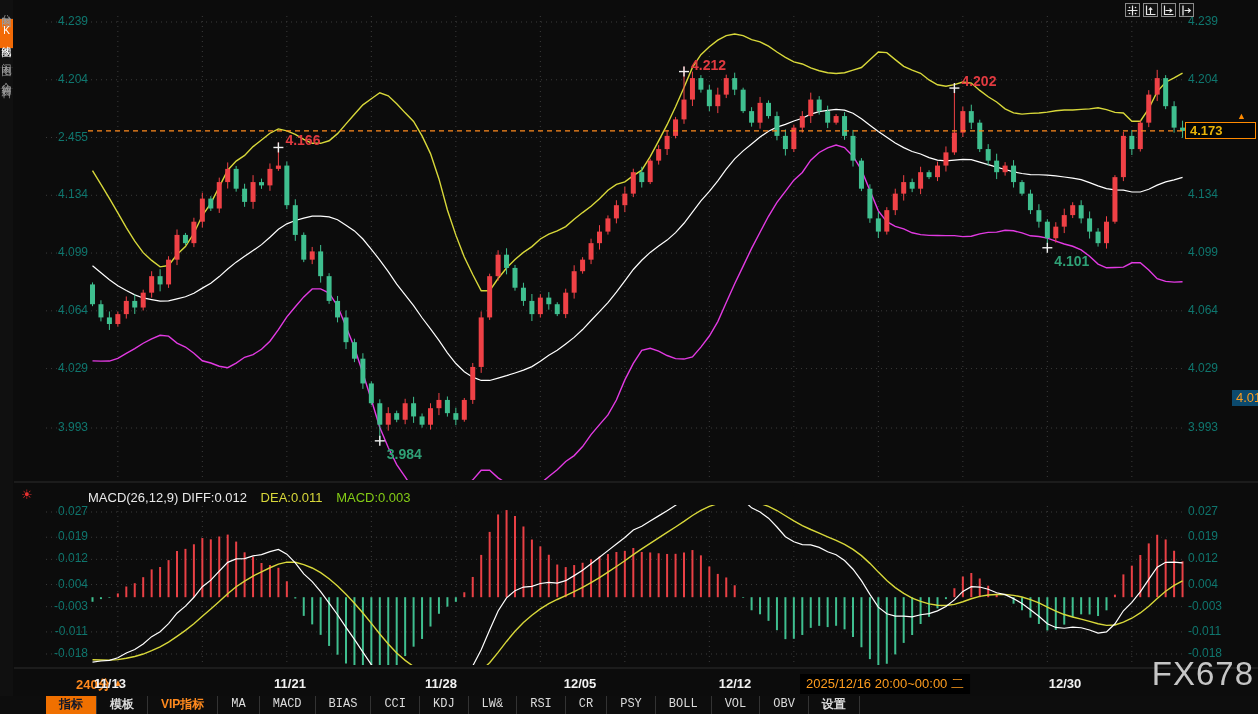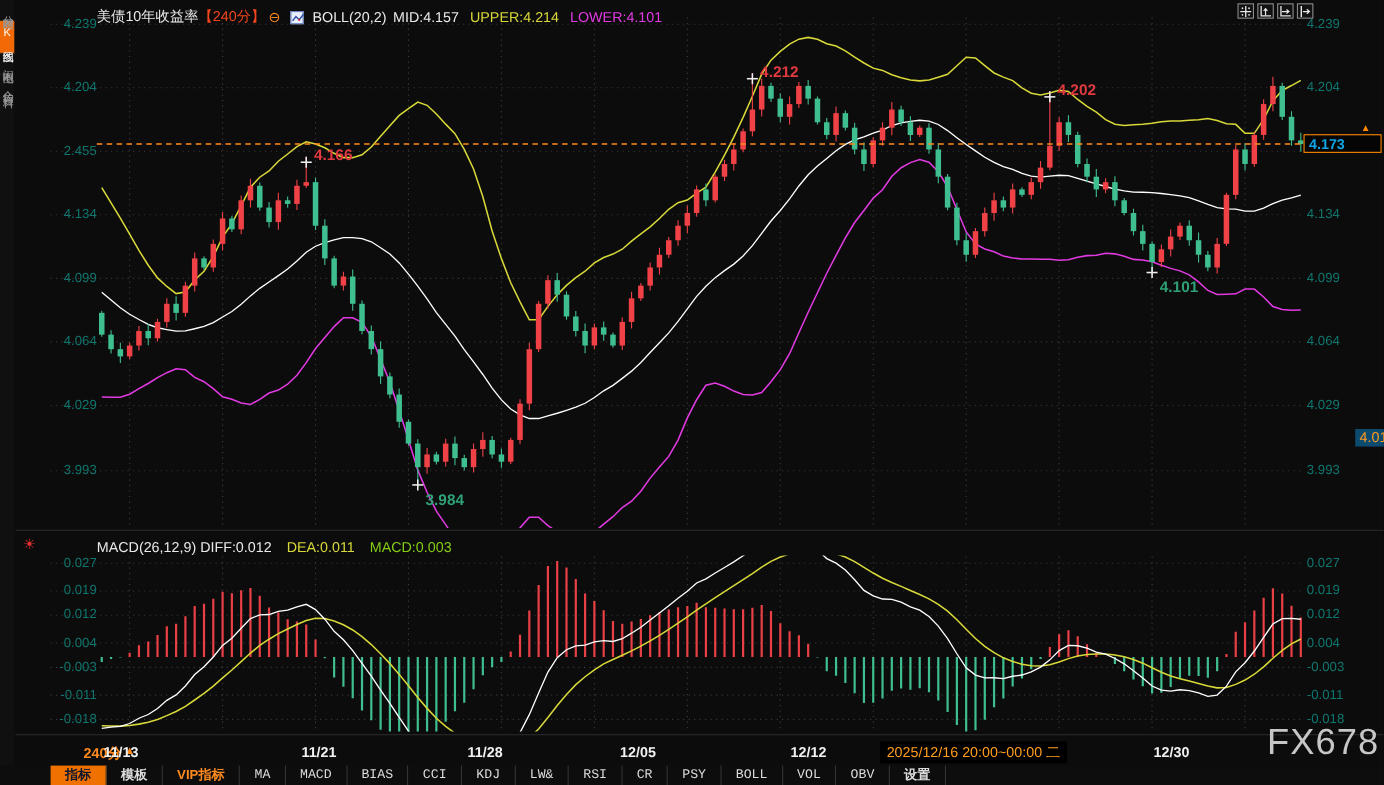--- a/index.html
+++ b/index.html
@@ -35,21 +35,21 @@
   .win-btn { width:15px; height:14px; border:1px solid #8a8a8a; background:#111;
              display:flex; align-items:center; justify-content:center; cursor:pointer; }
 
   
   .ax-label { position:absolute; font-size:12px; color:#0f766e; z-index:4; white-space:nowrap; }
   .ax-left  { width:42px; text-align:right; left:46px; }
   .ax-right { left:1188px; text-align:left; }
 
   
   #price-tag { position:absolute; left:1185px; width:71px; height:17px; border:1px solid #ff8a00;
-               background:#050505; color:#0ea5e9; font-size:13px; font-weight:bold;
+               background:#050505; color:#eab308; font-size:13px; font-weight:bold;
                line-height:15px; padding-left:4px; z-index:6; }
   #price-tag-arrow { position:absolute; left:1237px; color:#ff8a00; font-size:9px; z-index:7; }
   #ref-tag { position:absolute; left:1232px; width:70px; height:16px; background:#0c4a6e;
              color:#ff9d1e; font-size:13px; line-height:16px; padding-left:4px; z-index:6; }
 
   
   #macd-header { position:absolute; left:88px; top:490px; z-index:6; font-size:13px; white-space:nowrap; }
   .m-title, .m-diff { color:#e9e9e9; }
   .m-dea { color:#d8d83a; margin-left:10px; }
   .m-macd { color:#84cc16; margin-left:10px; }
@@ -565,26 +565,20 @@
       <line x1="14" y1="668" x2="1258" y2="668" stroke="#2c2c2c" stroke-width="1"></line>
     </svg>
 
   <div id="sidebar">
       <div class="side-tab">分时图</div>
       <div class="side-tab active">K线图</div>
       <div class="side-tab">闪电图</div>
       <div class="side-tab">合约资料</div>
     </div>
 
-  <div id="main-header">
-    <span class="h-title">美债10年收益率</span><span class="h-period">【240分】</span><span class="h-collapse">⊖</span><span class="mini-chart-icon"><svg width="12" height="12">
-          <polyline points="1,8 4,4 7,7 11,2" stroke="#2b4ea8" stroke-width="1.3" fill="none"></polyline>
-          <circle cx="7" cy="7" r="1" fill="#d03030"></circle>
-        </svg></span><span class="h-boll">BOLL(20,2)</span><span class="h-mid">MID:4.157</span><span class="h-upper">UPPER:4.214</span><span class="h-lower">LOWER:4.101</span>
-  </div>
 
   <div id="win-icons">
     <div class="win-btn">
       <svg width="11" height="11">
           <path d="M5.5 0.5 V10.5 M0.5 5.5 H10.5" stroke="#e8e8e8" stroke-width="1.2"></path>
           <circle cx="2.5" cy="2.5" r="0.8" fill="#e8e8e8"></circle>
           <circle cx="8.5" cy="2.5" r="0.8" fill="#e8e8e8"></circle>
           <circle cx="2.5" cy="8.5" r="0.8" fill="#e8e8e8"></circle>
           <circle cx="8.5" cy="8.5" r="0.8" fill="#e8e8e8"></circle>
         </svg>

